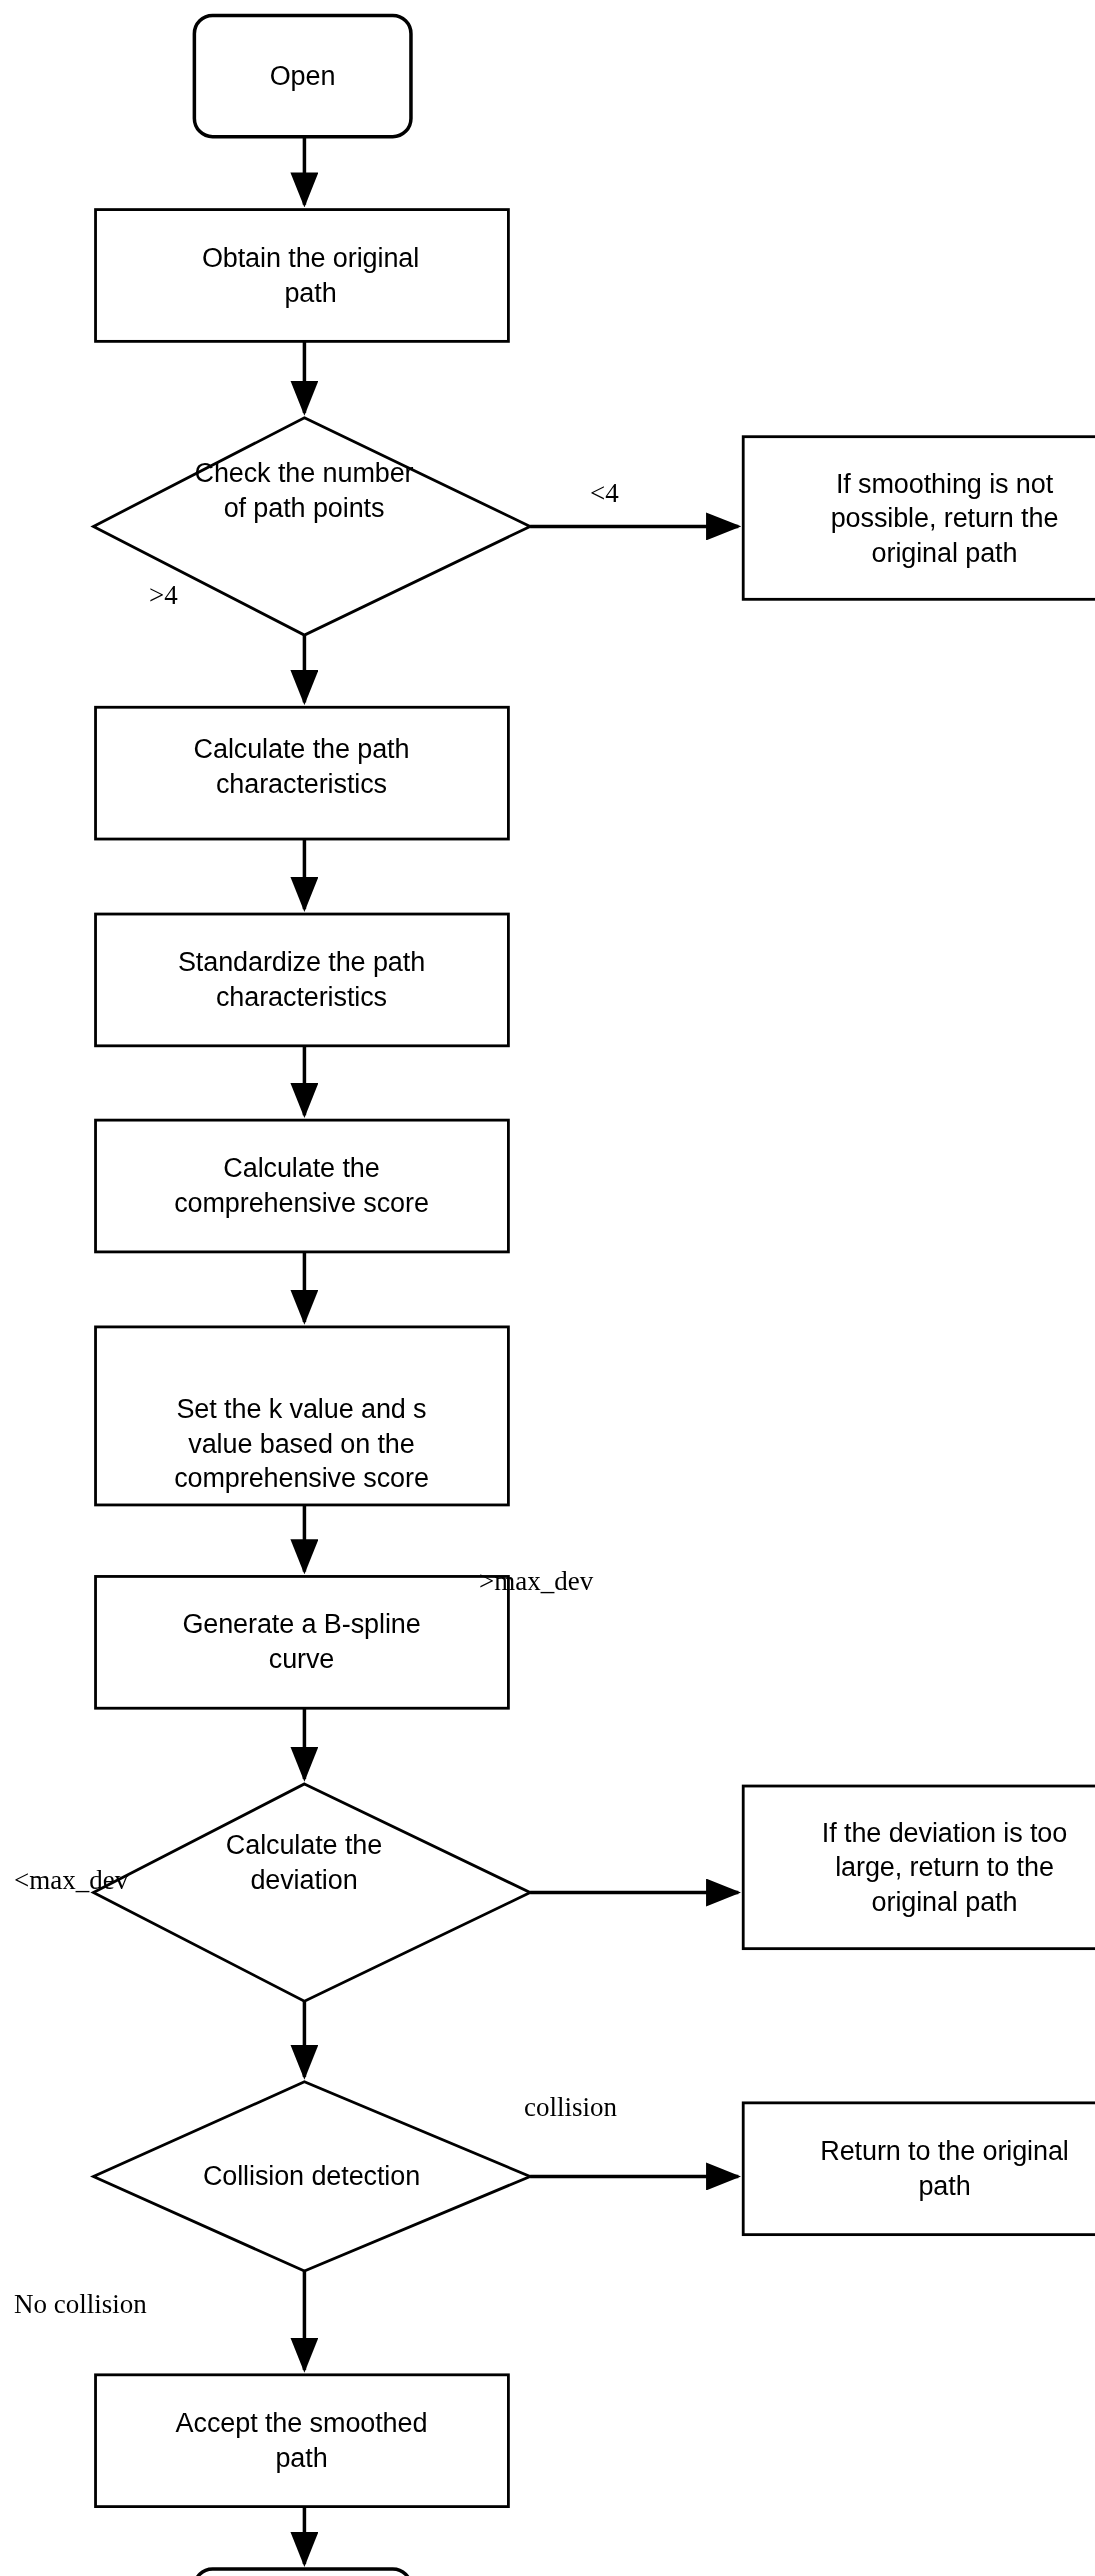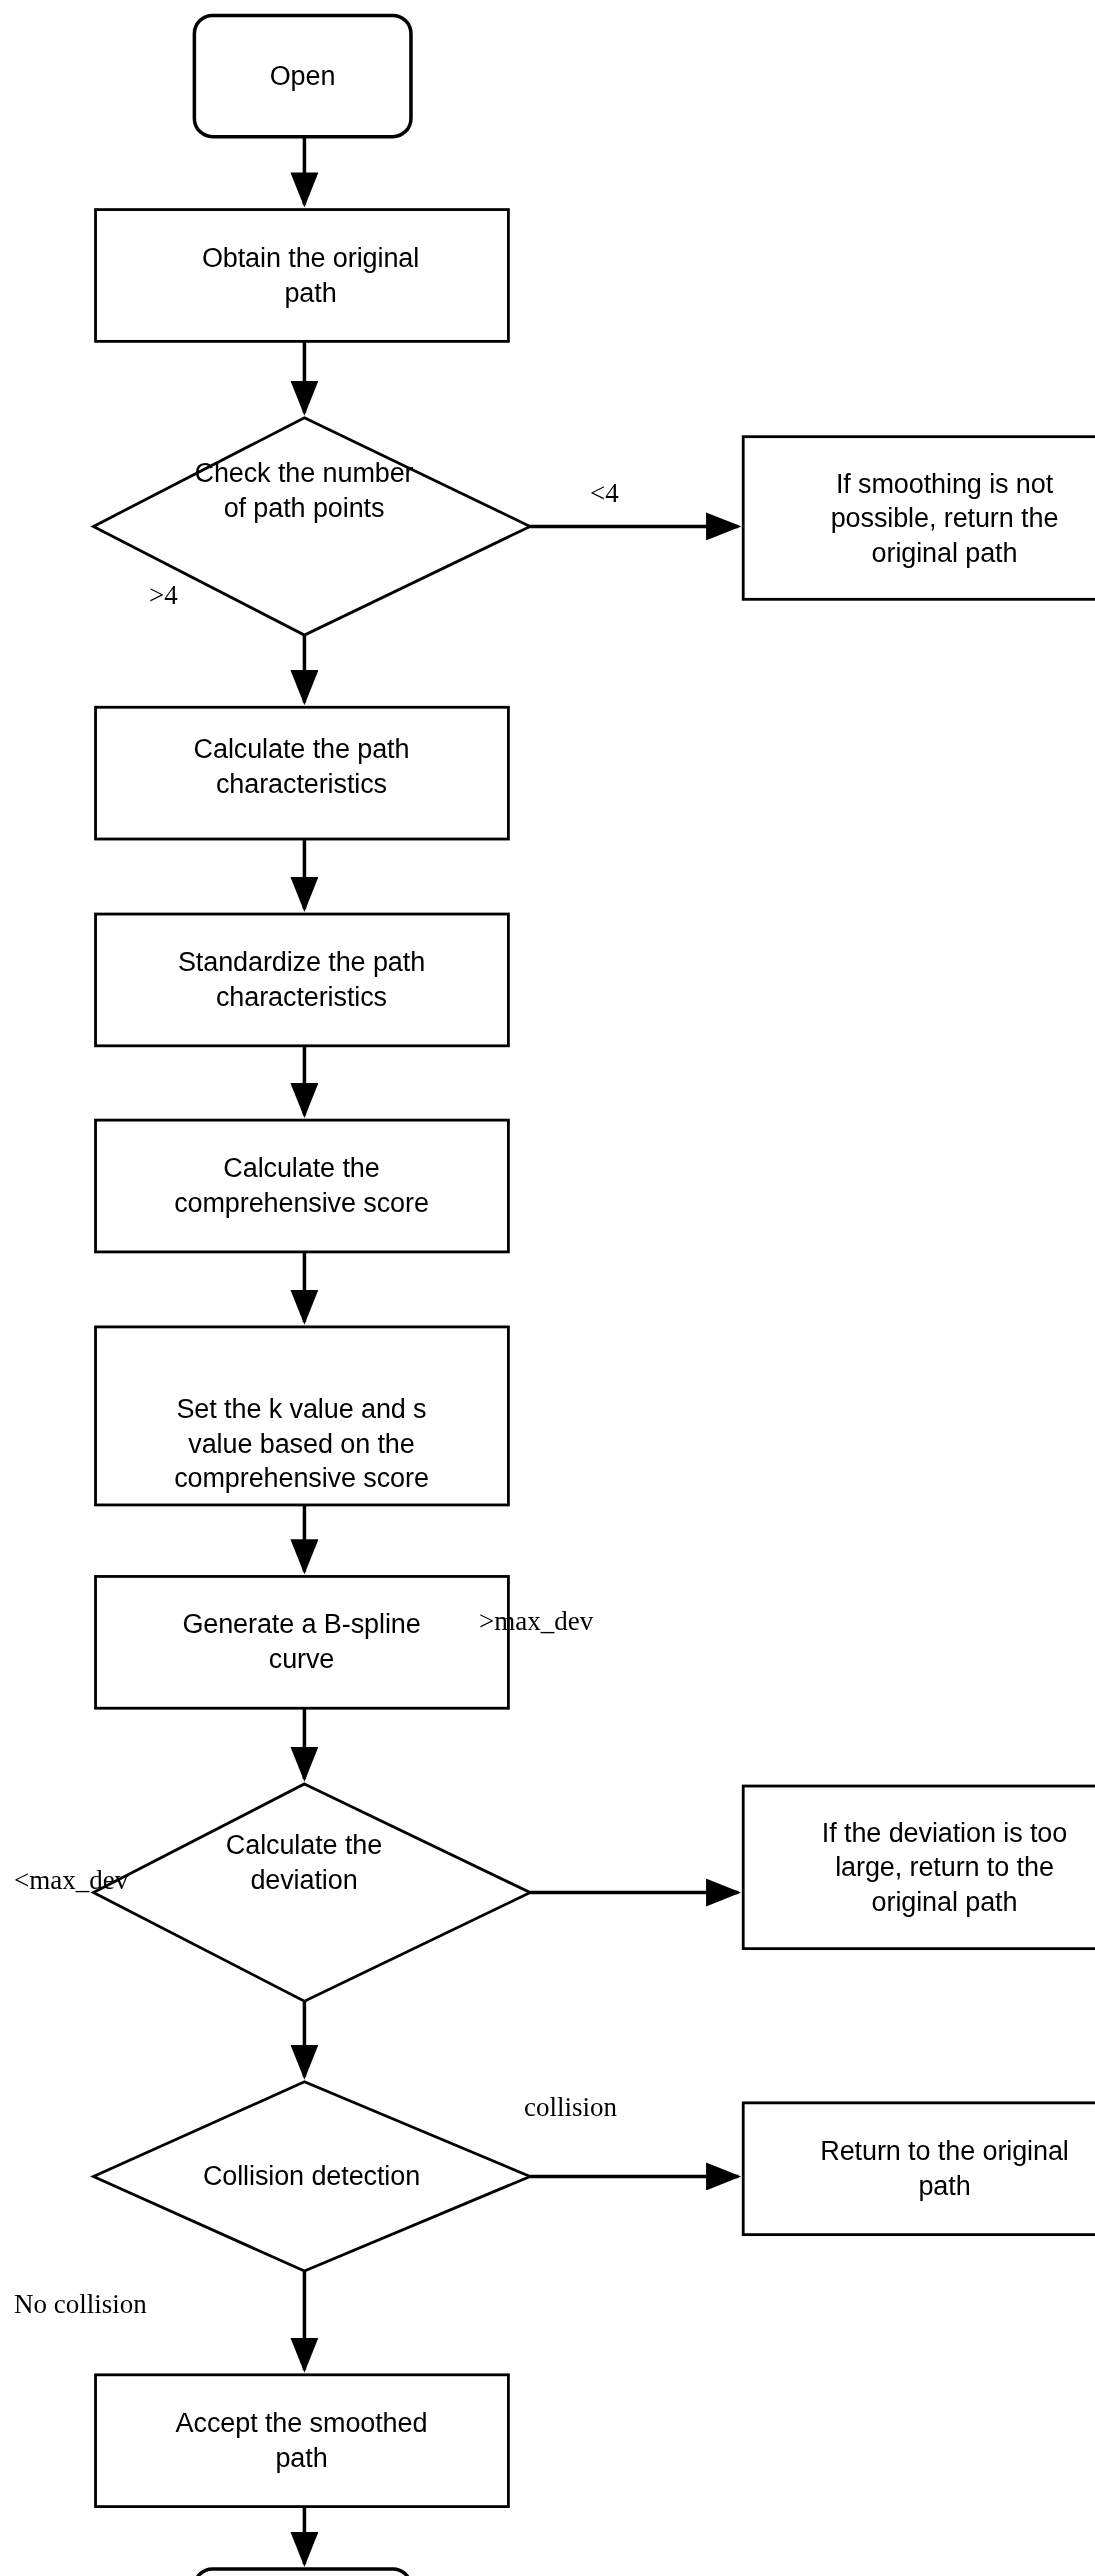--- a/index.html
+++ b/index.html
@@ -163,21 +163,21 @@
 
   <div class="node-label" style="left:95px; top:2375px; width:413px; height:132px;">Accept the smoothed
 path</div>
 
   <div class="node-label terminator-label" style="left:194px; top:2569px; width:217px; height:121px;">End</div>
 
   <div class="edge-label" style="left:590px; top:480px;">&lt;4</div>
 
   <div class="edge-label" style="left:149px; top:582px;">&gt;4</div>
 
-  <div class="edge-label" style="left:479px; top:1608px;">&gt;max_dev</div>
+  <div class="edge-label" style="left:479px; top:1568px;">&gt;max_dev</div>
 
   <div class="edge-label" style="left:14px; top:1867px;">&lt;max_dev</div>
 
   <div class="edge-label" style="left:524px; top:2094px;">collision</div>
 
   <div class="edge-label" style="left:14px; top:2291px;">No collision</div>
 
 </div>
 
 

